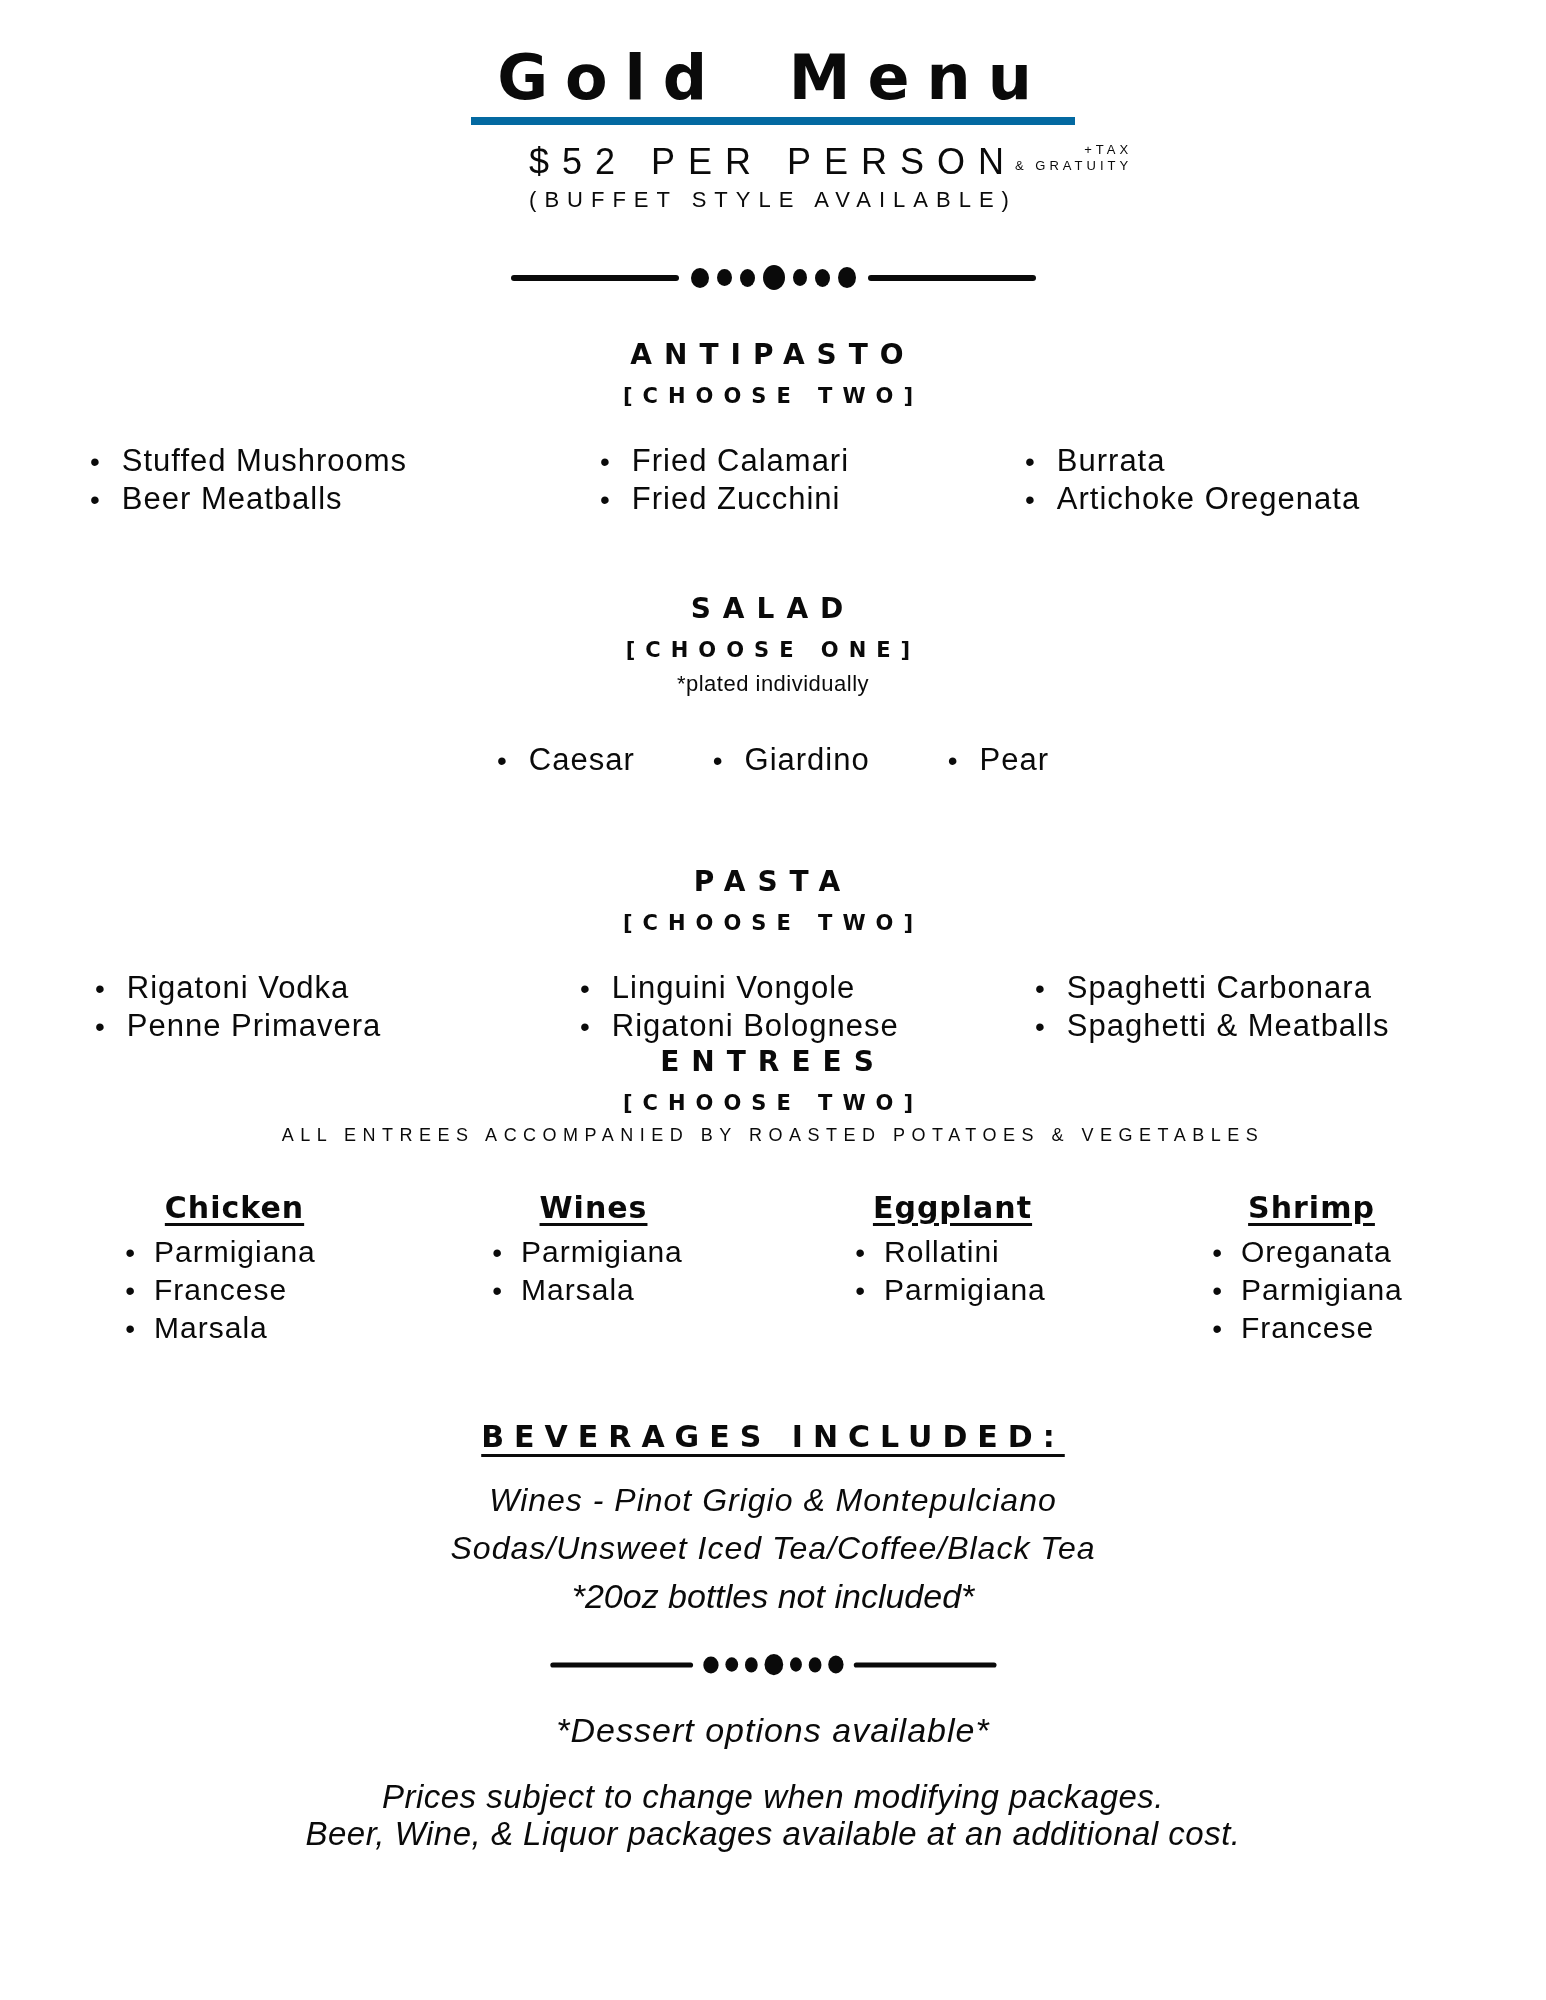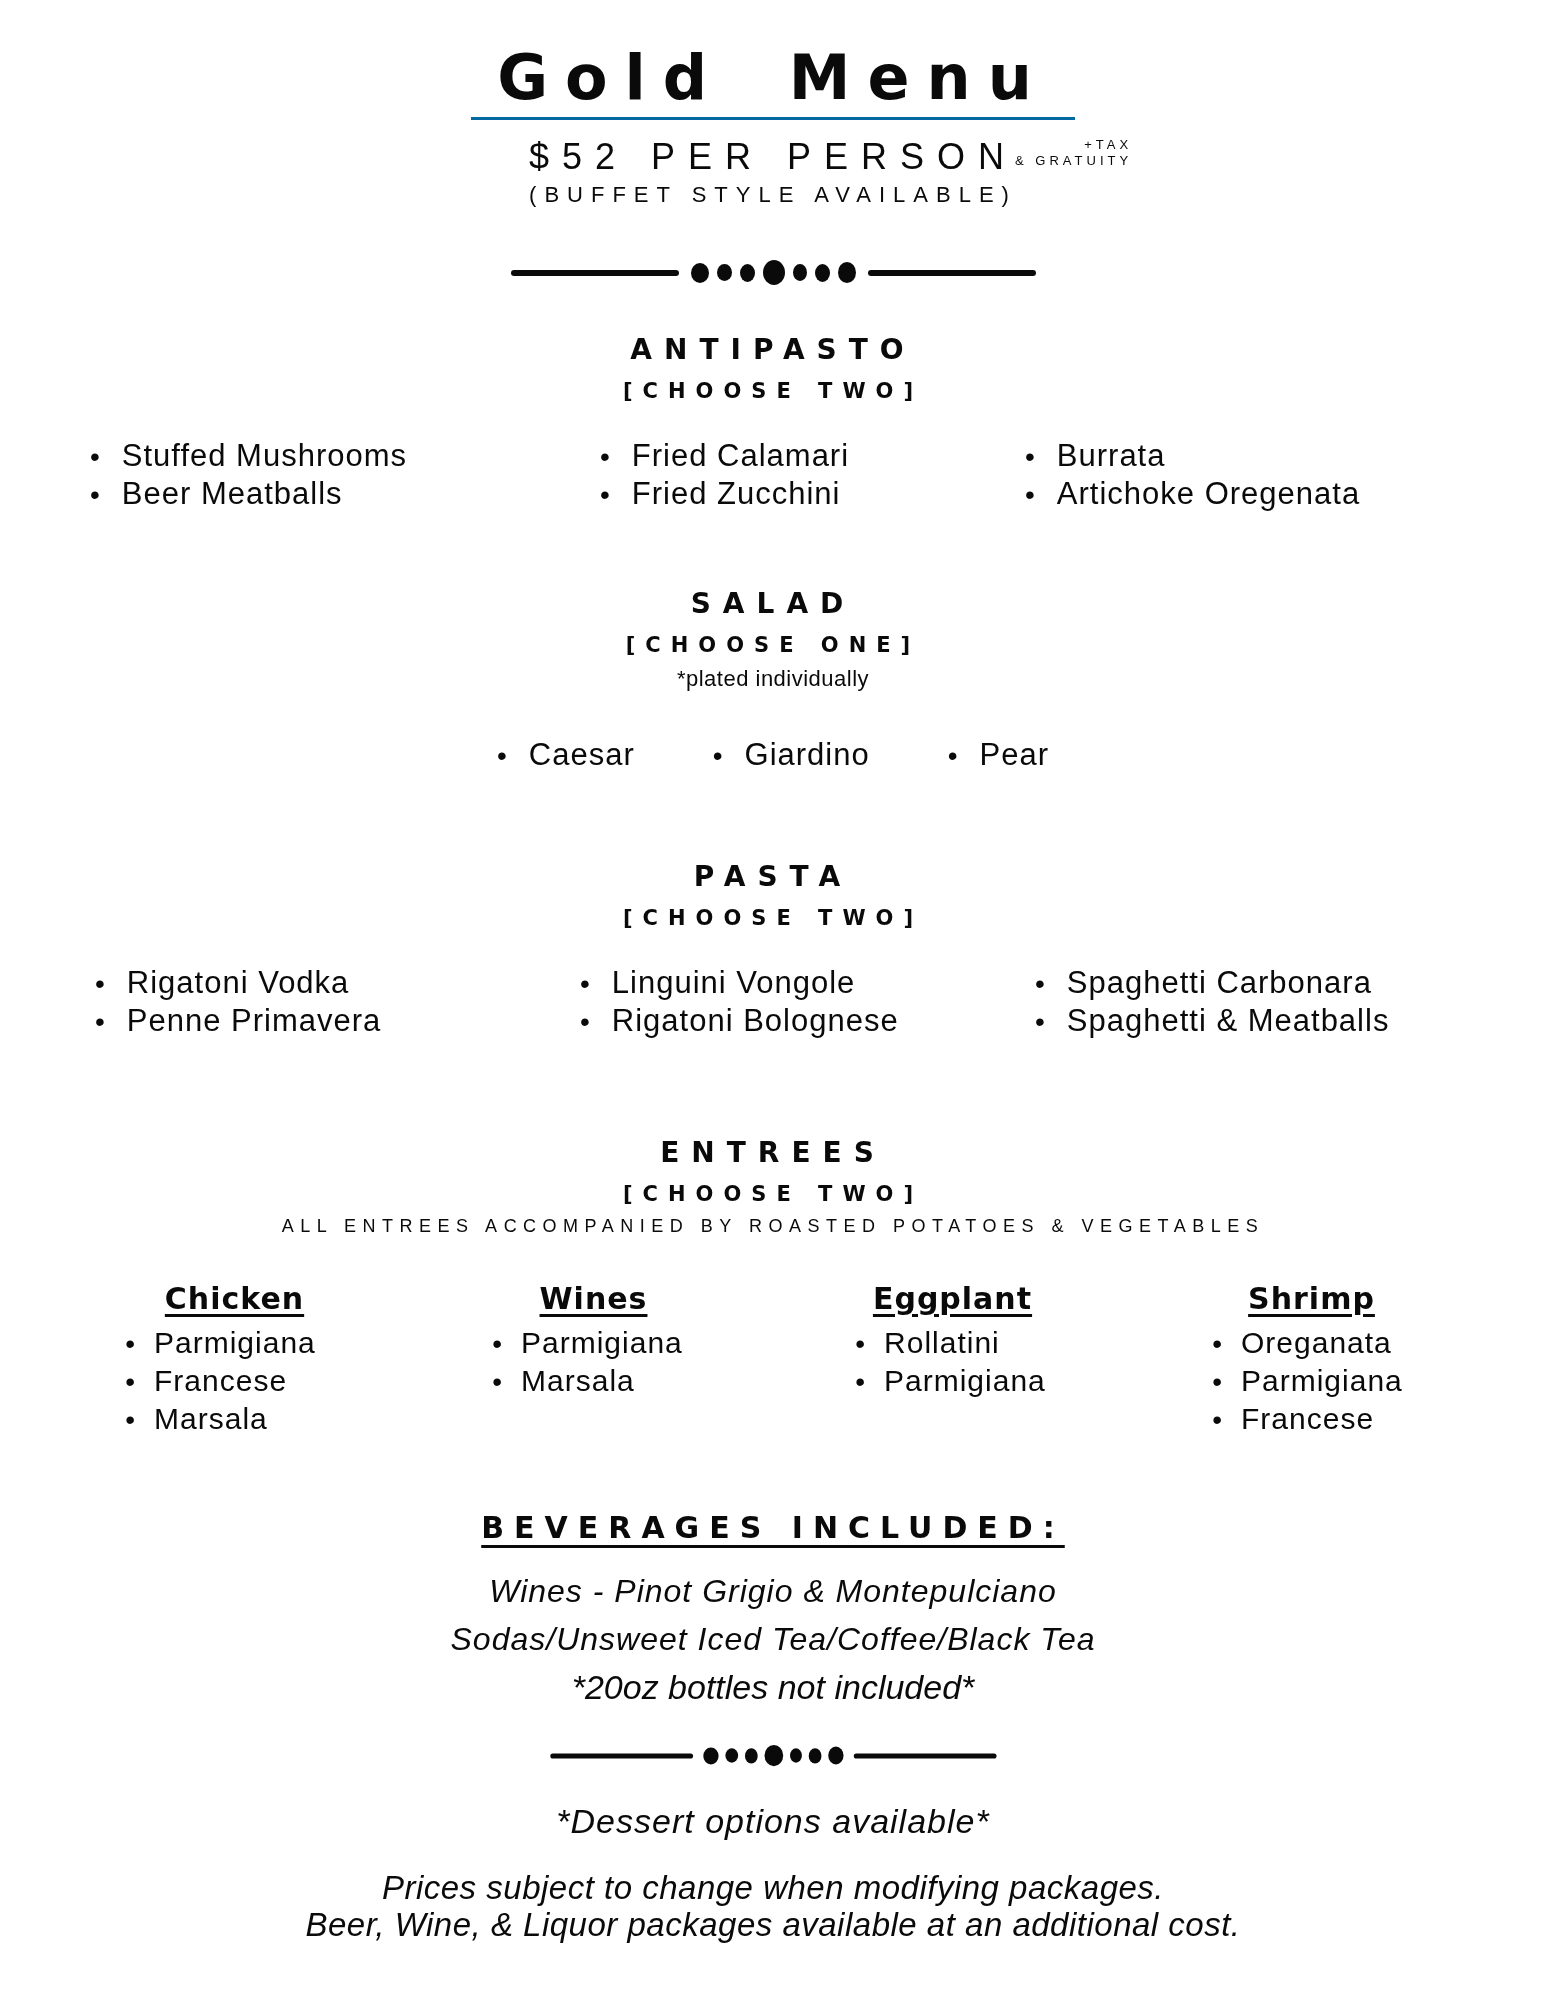--- a/index.html
+++ b/index.html
@@ -10,21 +10,21 @@
     overflow:hidden;
   }
   .page { width:100%; height:100%; text-align:center; box-sizing:border-box; padding-top:44px; }
 
   
   .title {
     display:inline-block; margin:0;
     font-family:"DejaVu Sans", sans-serif;
     font-size:62px; font-weight:800;
     letter-spacing:17px; word-spacing:26px;
-    border-bottom:3px solid #0369a1;
+    border-bottom:8px solid #0369a1;
     padding:0 26px 5px 26px;
     line-height:1.1;
   }
   .price-row { margin-top:16px; }
   .price-wrap { position:relative; display:inline-block; }
   .price { font-size:36px; letter-spacing:13px; font-weight:400; }
   .price-note {
     position:absolute; left:calc(100% - 2px); top:1px;
     text-align:right; white-space:nowrap;
     font-size:13px; letter-spacing:4px; line-height:16px; font-weight:400;
@@ -57,21 +57,21 @@
   .choose {
     margin-top:13px; font-family:"DejaVu Sans", sans-serif;
     font-size:21px; font-weight:700; letter-spacing:10px;
   }
   .plated-note { margin-top:9px; font-size:22px; letter-spacing:0.5px; }
   .entrees-note { margin-top:10px; font-size:18px; letter-spacing:6.5px; }
 
   .sec-antipasto { margin-top:48px; }
   .sec-salad     { margin-top:74px; }
   .sec-pasta     { margin-top:86px; }
-  .sec-entrees   { margin-top:96px; }
+  .sec-entrees   { }
   .sec-beverages { margin-top:72px; }
 
   
   ul { list-style:none; margin:0; padding:0; }
   .li { display:flex; align-items:baseline; gap:21px; font-size:31px; letter-spacing:1px; line-height:37px; text-align:left; }
   .bullet { font-size:28px; line-height:37px; }
 
   .cols3 { display:grid; grid-template-columns:1fr 1fr 1fr; padding:0 65px; margin-top:34px; }
   .cols3 .col { justify-self:start; }
   .antipasto-cols .col.c1 { padding-left:25px; }

